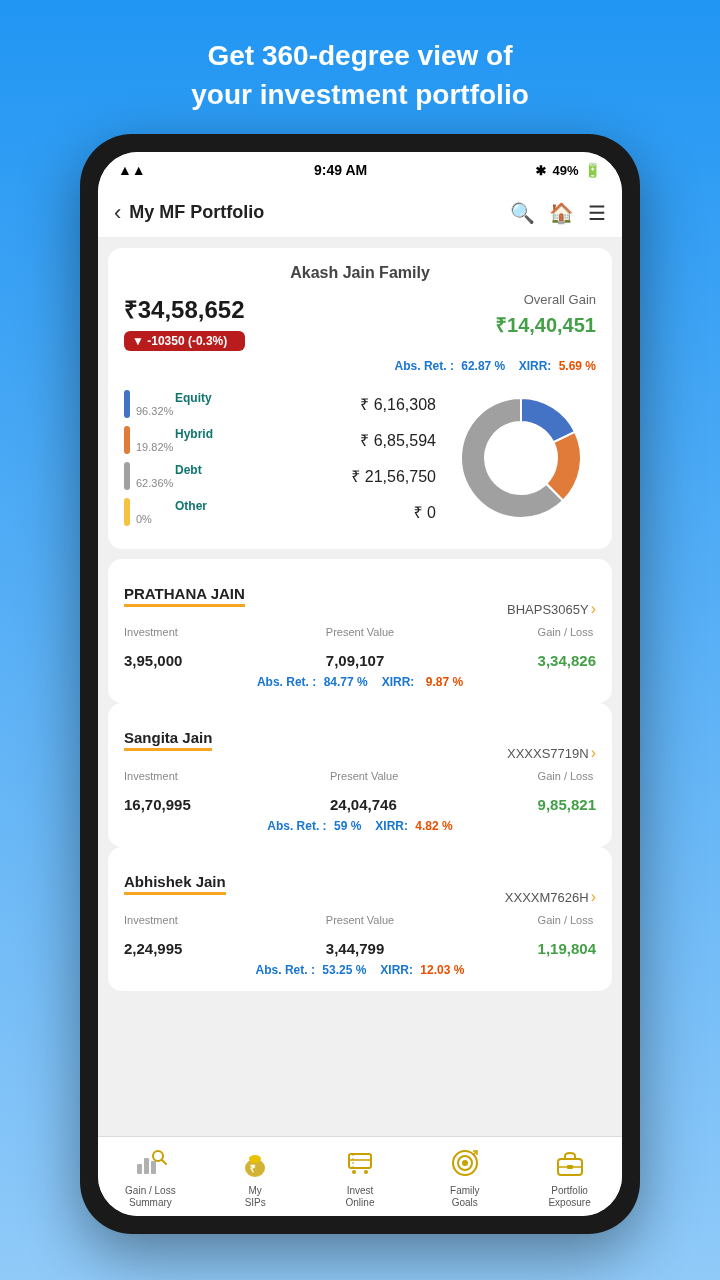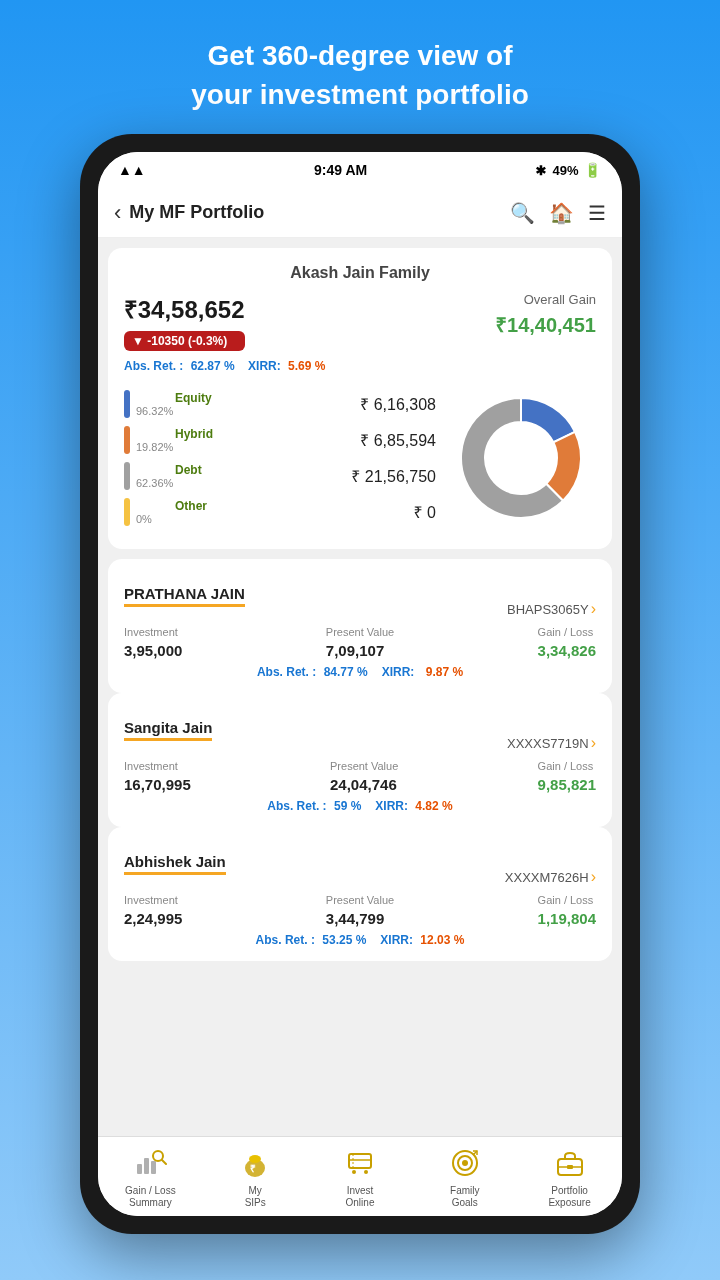--- a/index.html
+++ b/index.html
@@ -126,21 +126,21 @@
       margin-bottom: 4px;
     }
     .overall-gain-value {
       font-size: 20px;
       font-weight: 700;
       color: #43a047;
     }
     .abs-ret-row {
       font-size: 12px;
       color: #555;
-      text-align: left;
+      text-align: right;
       margin: 6px 0 10px;
     }
     .abs-ret-row span { color: #1976d2; font-weight: 600; }
     .abs-ret-row .xirr { color: #e65100; font-weight: 600; }
     
     .portfolio-chart-section {
       display: flex;
       align-items: center;
       gap: 10px;
     }
@@ -154,21 +154,21 @@
       display: flex;
       align-items: center;
       gap: 6px;
     }
     .cat-dot {
       width: 6px;
       height: 28px;
       border-radius: 3px;
     }
     .cat-label-block { display: flex; flex-direction: column; }
-    .cat-name { font-size: 12px; color: #4d7c0f; font-weight: 600; padding-left: 39px; }
+    .cat-name { font-size: 12px; color: #0f766e; font-weight: 600; padding-left: 39px; }
     .cat-pct { font-size: 11px; color: #888; }
     .cat-value { margin-left: auto; font-size: 16px; font-weight: 400; color: #222; }
     
     .donut-container {
       width: 150px;
       height: 150px;
       flex-shrink: 0;
     }
     
     .member-card {
@@ -196,21 +196,21 @@
       align-items: center;
       gap: 2px;
       margin-top: 27px;
     }
     .chevron-right { color: #f5a623; font-size: 16px; }
     .member-stats {
       display: flex;
       justify-content: space-between;
       margin-bottom: 6px;
     }
-    .stat-col { display: flex; flex-direction: column; gap: 4px; }
+    .stat-col { display: flex; flex-direction: column; gap: 14px; }
     .stat-label { font-size: 11px; color: #888; }
     .stat-value { font-size: 15px; font-weight: 600; color: #222; }
     .stat-value.green { color: #43a047; }
     .member-abs {
       font-size: 12px;
       color: #555;
       text-align: center;
     }
     .member-abs span { color: #1976d2; font-weight: 600; }
     

